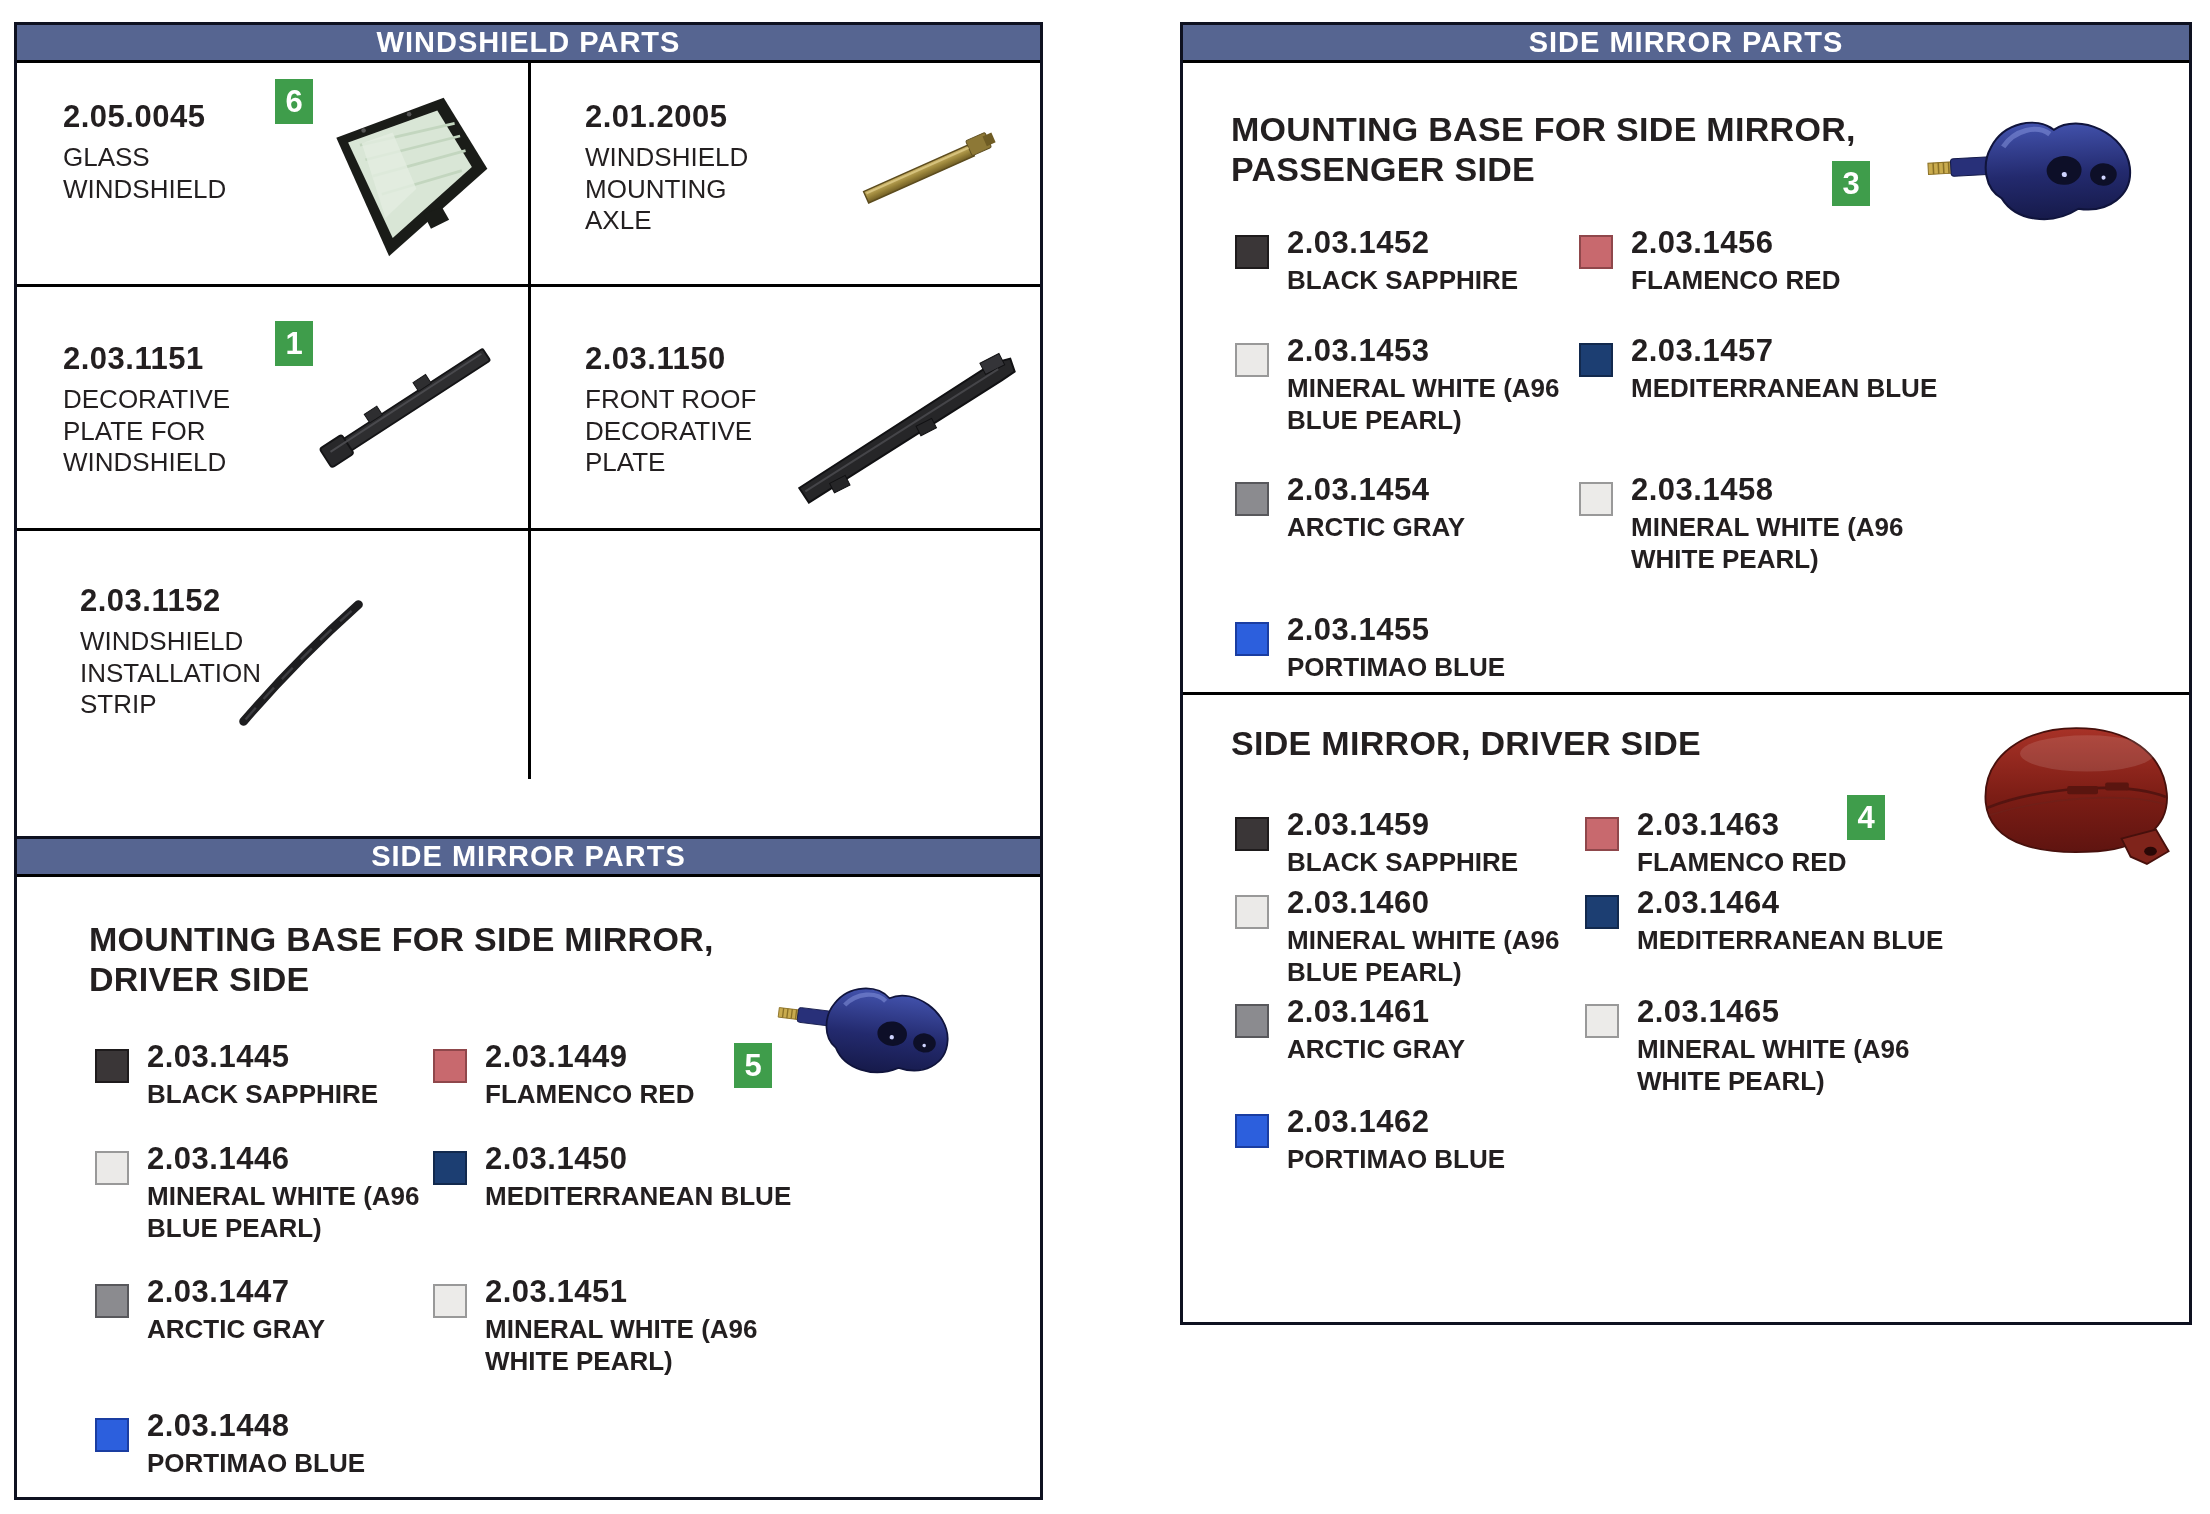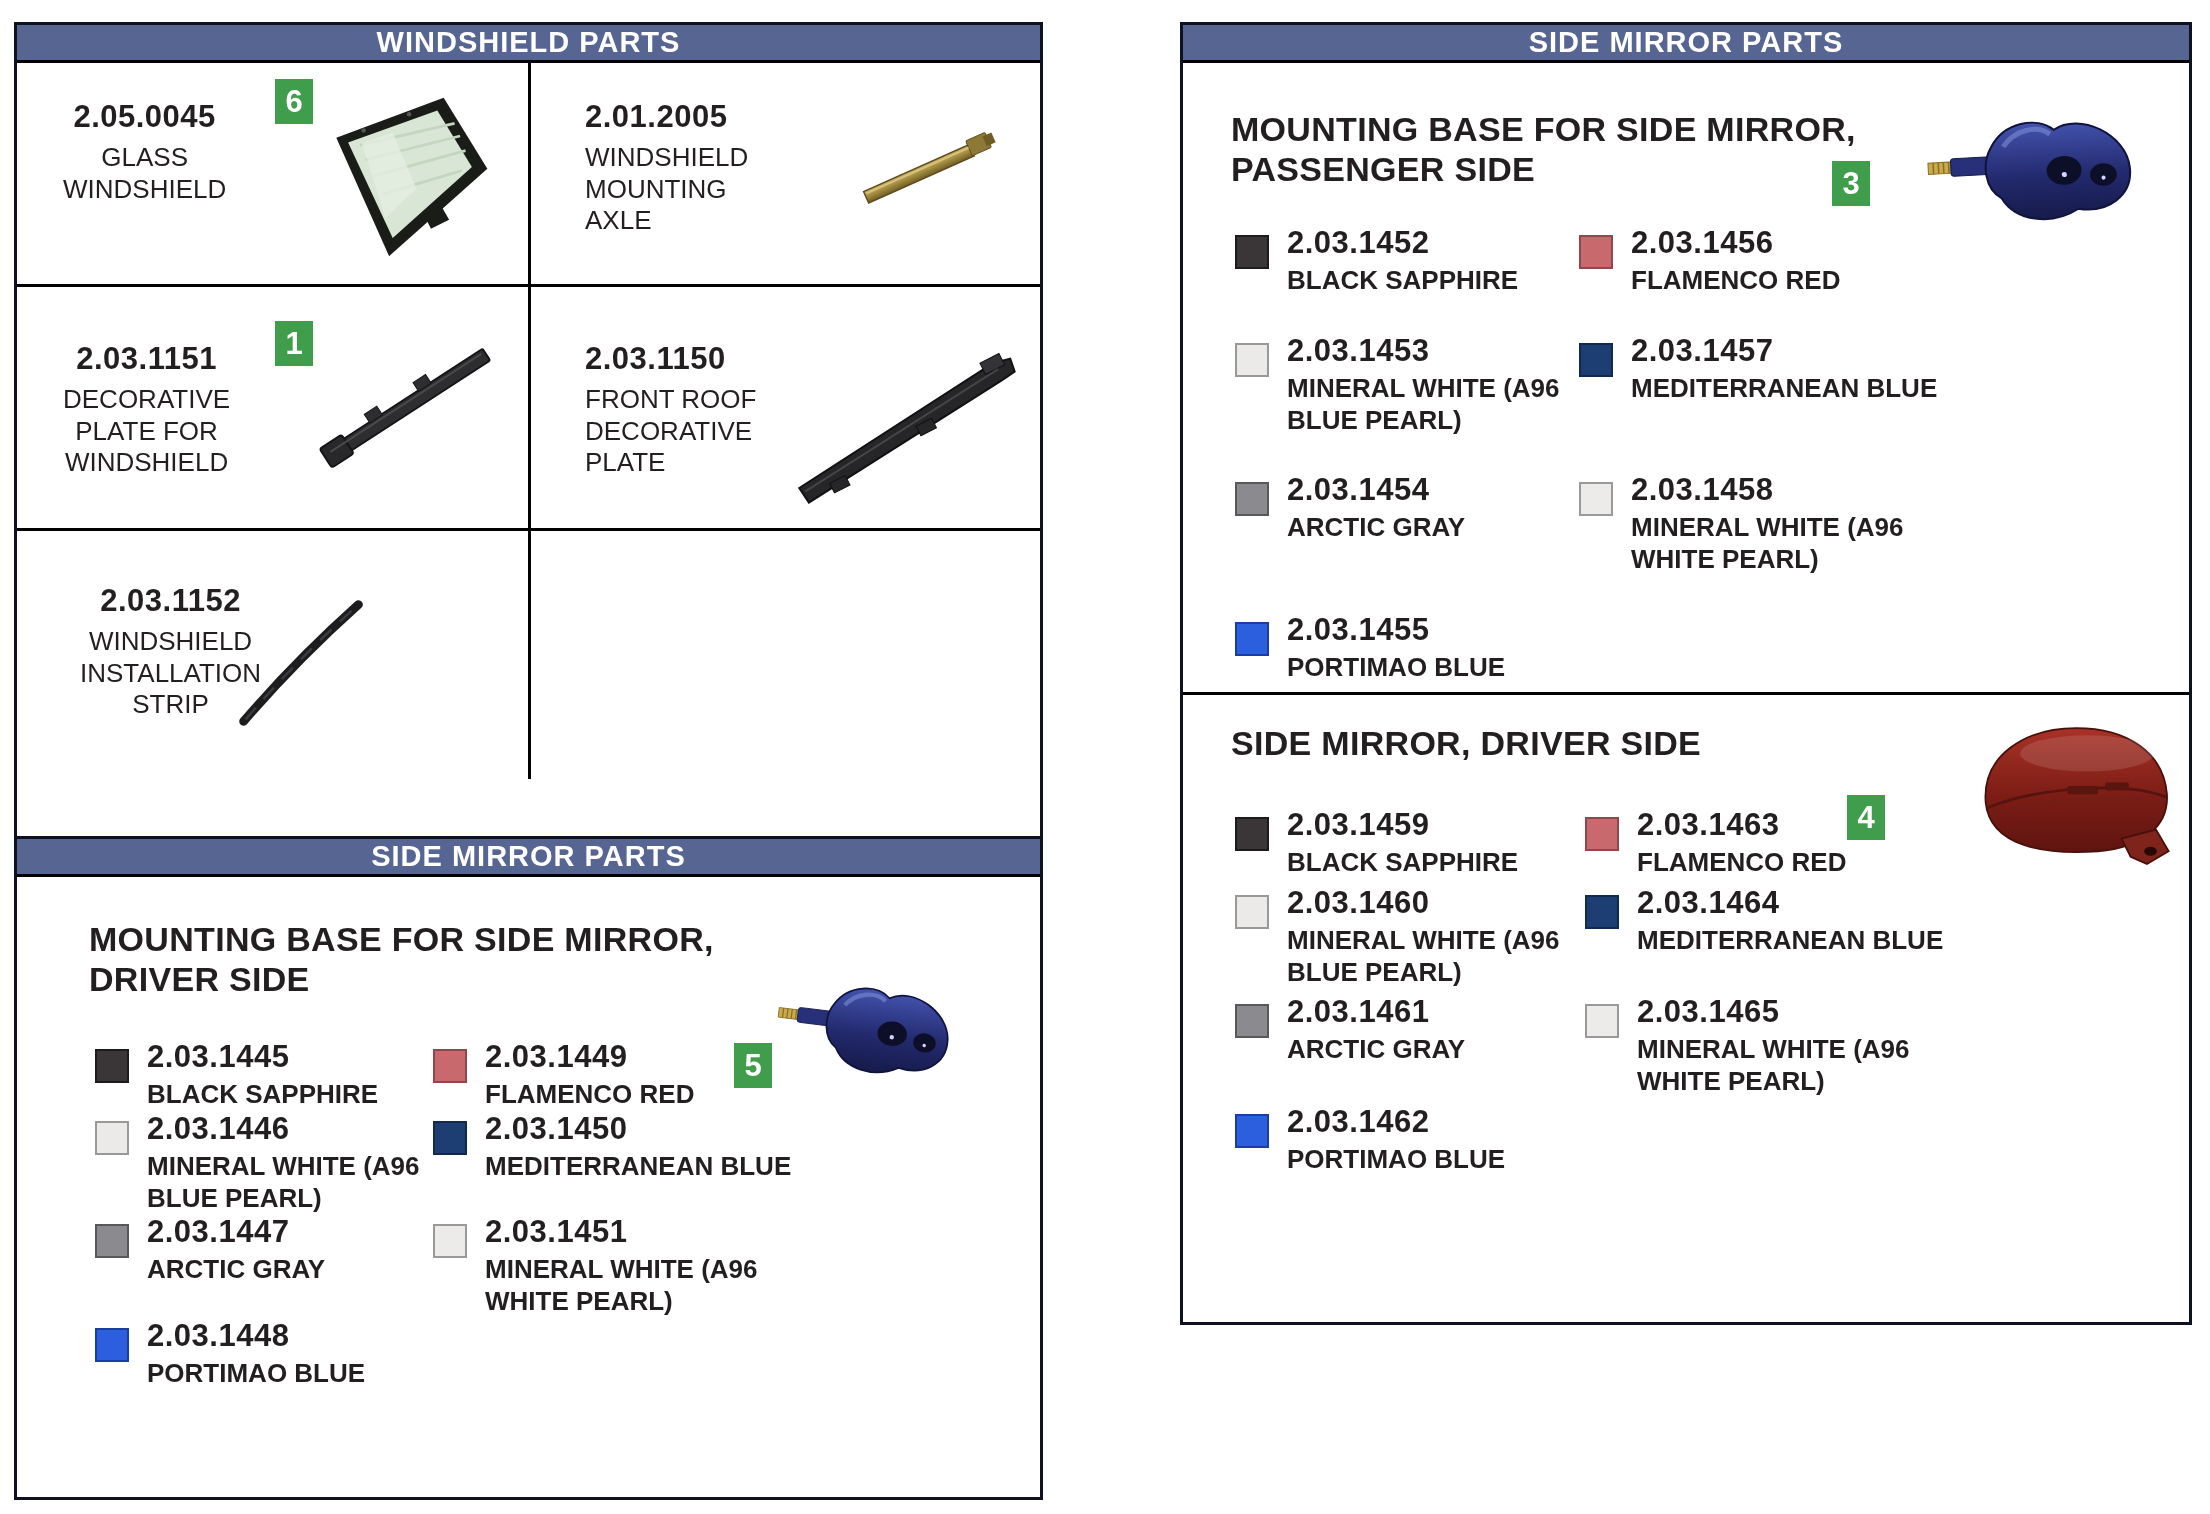--- a/index.html
+++ b/index.html
@@ -10,21 +10,21 @@
   .panel-header {
     height:38px; background:var(--header-bg); border-bottom:3px solid #000;
     display:flex; align-items:center; justify-content:center;
     color:var(--header-text); font-weight:bold; font-size:29px; letter-spacing:1px;
   }
 
   
   #windshield-panel { left:14px; top:22px; width:1029px; height:896px; }
   .table-grid { display:grid; grid-template-columns:514px 1fr; grid-template-rows:224px 244px auto; height:716px; }
   .wcell { position:relative; }
-  .wcell.br { border-right:3px solid #000;text-align:center; }
+  .wcell.br { border-right:3px solid #000; }
   .wcell.bb { border-bottom:3px solid #000; }
   .cell-text { position:absolute; left:46px; top:36px; }
   .part-number { font-size:31px; font-weight:bold; letter-spacing:.5px; }
   .part-name { font-size:26px; line-height:1.22; white-space:pre-line; margin-top:7px; }
 
   .badge {
     position:absolute; width:38px; height:45px; background:var(--badge-bg); color:var(--badge-text);
     display:flex; align-items:center; justify-content:center; font-size:31px; font-weight:bold;
   }
 
@@ -45,21 +45,21 @@
   .color-grid { display:grid; }
   .color-item { display:flex; align-items:flex-start; }
   .swatch { width:34px; height:34px; border:2px solid #777; margin:10px 18px 0 0; flex:none; }
   .color-number { font-size:31px; font-weight:bold; letter-spacing:.5px; }
   .color-name { font-size:26px; line-height:1.22; white-space:pre-line; margin-top:4px;font-weight:bold; }
 
   
   #driver-base-panel .section-heading { margin:42px 0 0 72px; }
   #driver-base-panel .badge { left:717px; top:124px; }
   #img-base-driver { left:752px; top:48px; width:192px; height:118px; }
-  #driver-base-panel .color-grid { margin:40px 0 0 78px; grid-template-columns:338px auto; }
+  #driver-base-panel .color-grid { margin:40px 0 0 78px; grid-template-columns:338px auto; row-gap:30px; }
 
   
   #section-passenger-base { height:632px; border-bottom:3px solid #000; }
   #section-passenger-base .section-heading { padding:46px 0 0 48px; }
   #section-passenger-base .badge { left:649px; top:98px; }
   #img-base-passenger { left:735px; top:28px; width:226px; height:152px; }
   #section-passenger-base .color-grid { margin:36px 0 0 52px; grid-template-columns:344px auto; row-gap:36px; }
 
   #section-driver-mirror .section-heading { padding:28px 0 0 48px; }
   #section-driver-mirror .badge { left:664px; top:100px; }

